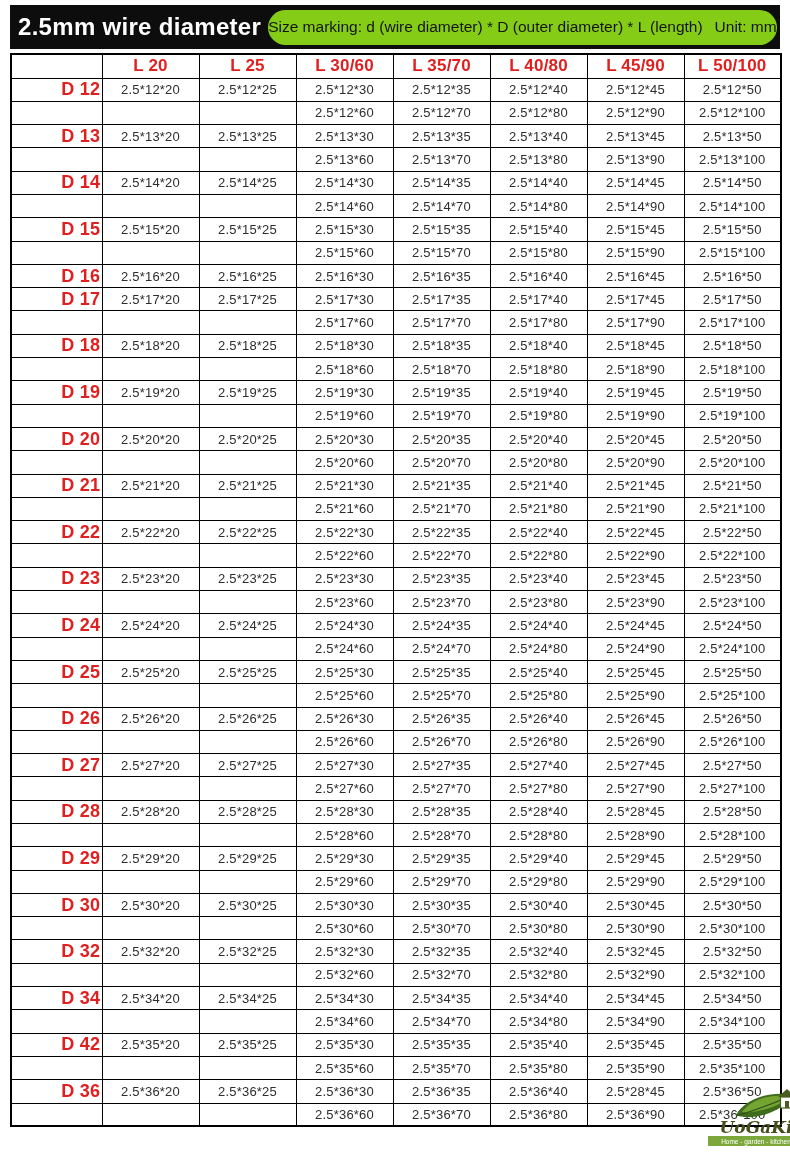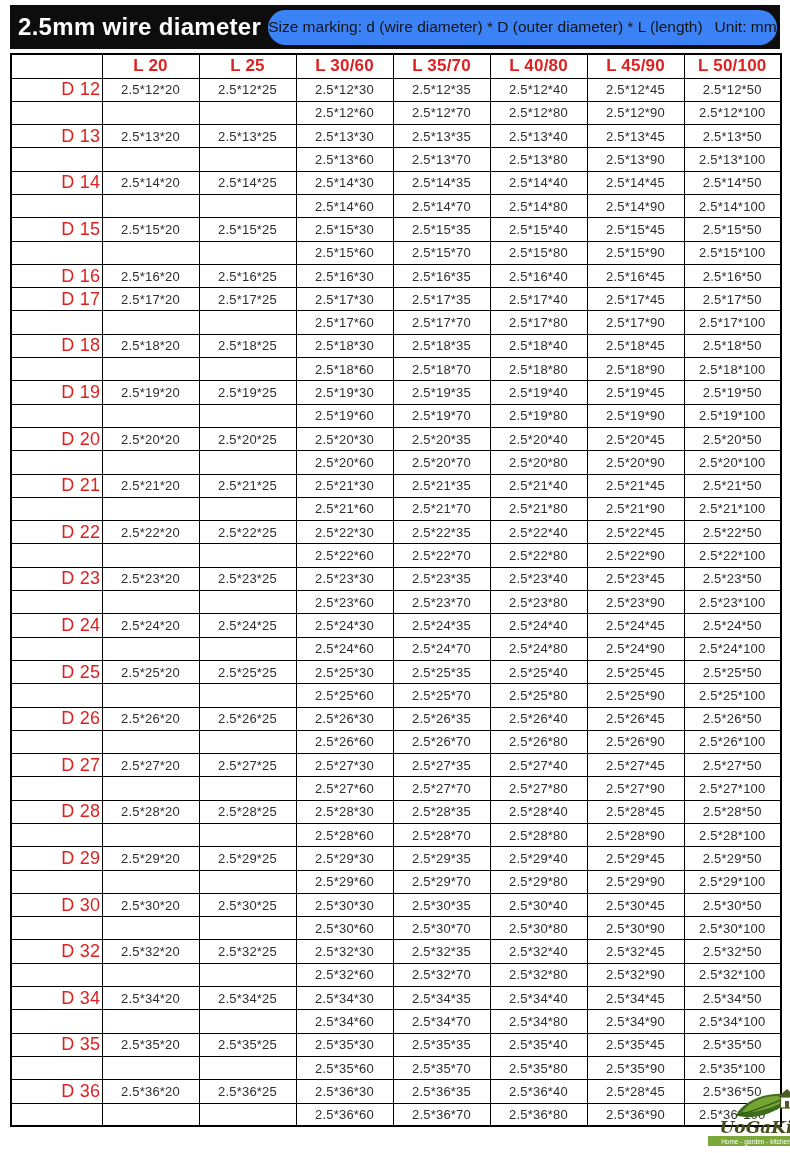--- a/index.html
+++ b/index.html
@@ -25,21 +25,21 @@
   }
   .title {
     color: #ffffff;
     font-weight: bold;
     font-size: 24px;
     letter-spacing: 0.3px;
     white-space: nowrap;
   }
   .pill {
     flex: 1;
-    background: #3b82f6;
+    background: #84cc16;
     border-radius: 18px;
     height: 35px;
     display: flex;
     align-items: center;
     justify-content: center;
     gap: 12px;
     color: #141414;
     font-size: 15.5px;
     white-space: nowrap;
   }
@@ -68,21 +68,21 @@
   }
   table.spec tbody tr { height: 23.3px; }
   table.spec tbody td {
     font-size: 13px;
     color: #2d2d2d;
     letter-spacing: 0.2px;
   }
   table.spec tbody td.d-label {
     color: var(--red, #e01f1f);
     font-size: 18px;
-    font-weight: normal;
+    font-weight: bold;
     padding-left: 48px;
   }
   
   .watermark {
     position: absolute;
     right: 0px; bottom: 3px;
     width: 88px; height: 62px;
     z-index: 5;
     text-align: right;
   }
@@ -529,21 +529,21 @@
           <td></td>
           <td></td>
           <td></td>
           <td>2.5*34*60</td>
           <td>2.5*34*70</td>
           <td>2.5*34*80</td>
           <td>2.5*34*90</td>
           <td>2.5*34*100</td>
         </tr>
         <tr>
-          <td class="d-label">D 35</td>
+          <td class="d-label">D 42</td>
           <td>2.5*35*20</td>
           <td>2.5*35*25</td>
           <td>2.5*35*30</td>
           <td>2.5*35*35</td>
           <td>2.5*35*40</td>
           <td>2.5*35*45</td>
           <td>2.5*35*50</td>
         </tr>
         <tr>
           <td></td>

